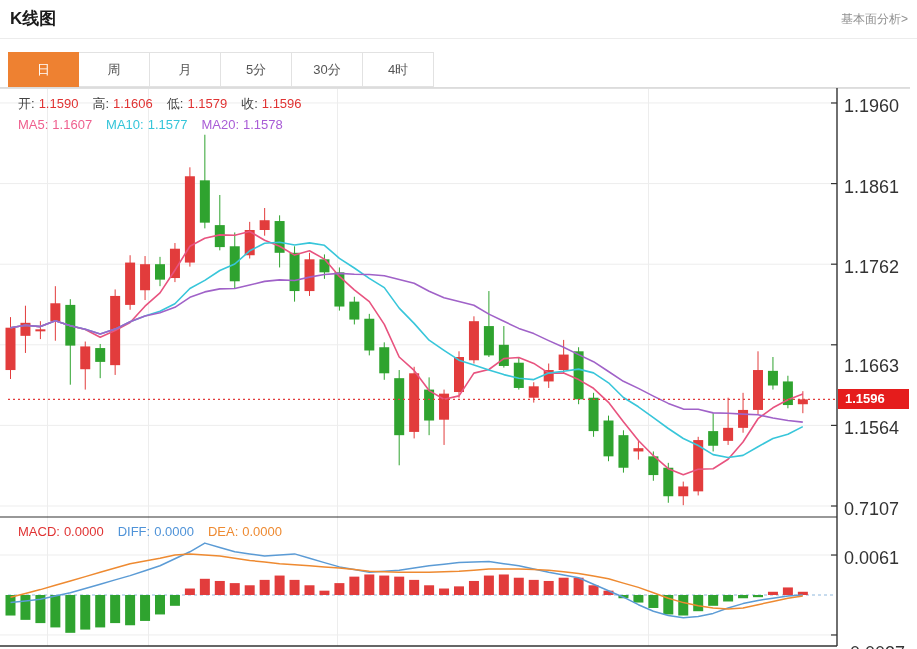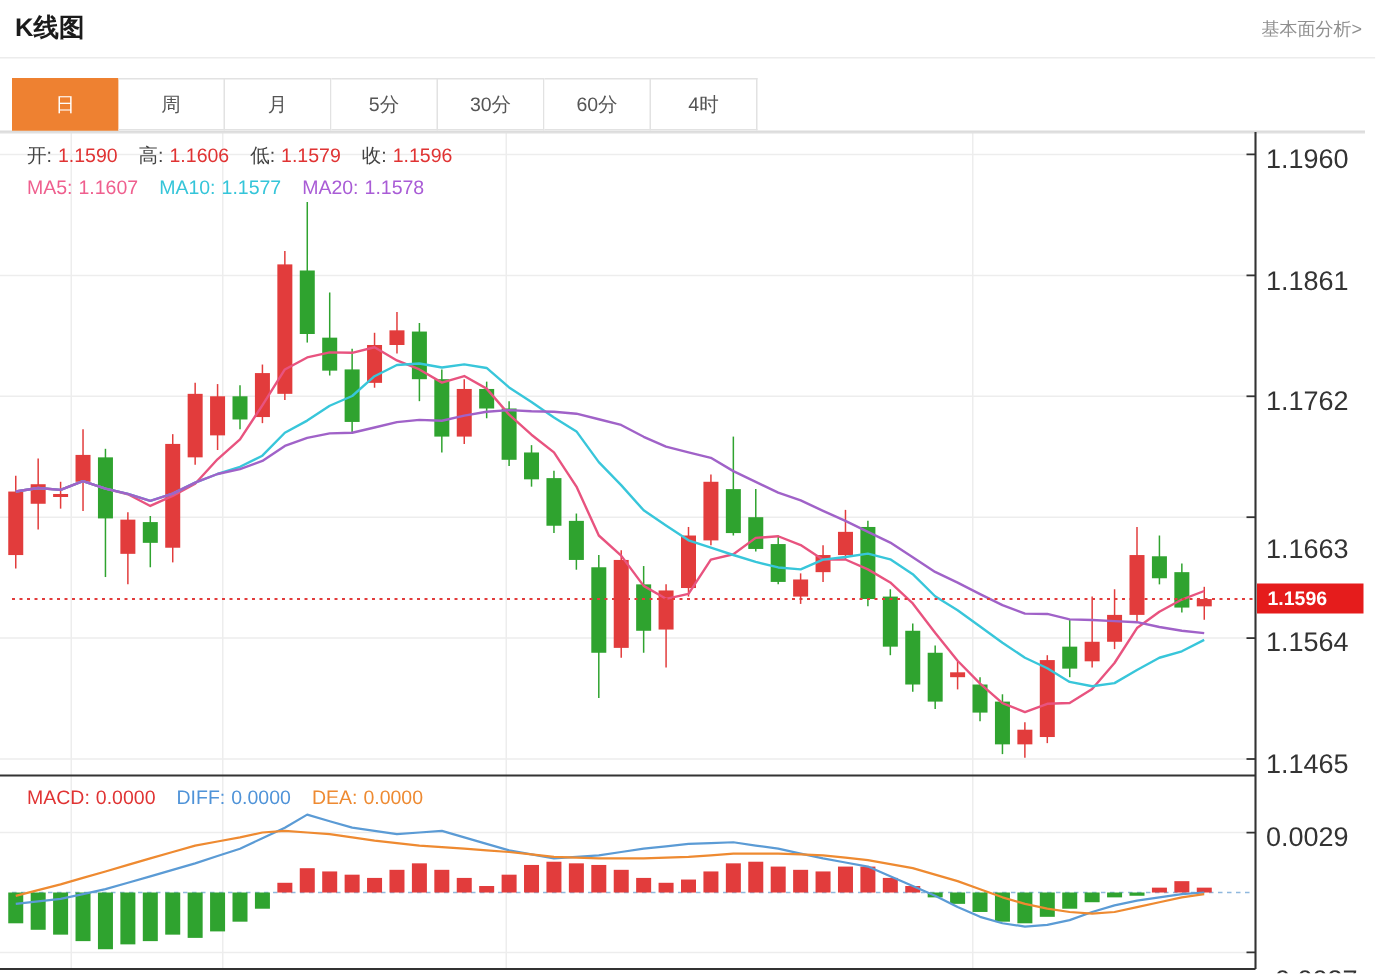--- a/index.html
+++ b/index.html
@@ -25,21 +25,20 @@
   <div class="title">K线图</div>
   <div class="fund-link">基本面分析&gt;</div>
   <div class="hdr-divider"></div>
 
   <div class="tabbar" id="tabbar">
       <div class="tab first selected">日</div>
       <div class="tab">周</div>
       <div class="tab">月</div>
       <div class="tab">5分</div>
       <div class="tab">30分</div>
-      <div class="tab">60分</div>
       <div class="tab">4时</div>
     </div>
 
   <div class="legend-row" id="ohlc-legend" style="top:95px;"><span style="color: rgb(68, 68, 68);">开:</span><span class="gap" style="color: rgb(224, 51, 51);">1.1590</span><span style="color: rgb(68, 68, 68);">高:</span><span class="gap" style="color: rgb(224, 51, 51);">1.1606</span><span style="color: rgb(68, 68, 68);">低:</span><span class="gap" style="color: rgb(224, 51, 51);">1.1579</span><span style="color: rgb(68, 68, 68);">收:</span><span class="gap" style="color: rgb(224, 51, 51);">1.1596</span></div>
   <div class="legend-row" id="ma-legend" style="top:117px;"><span style="color: rgb(239, 95, 142);">MA5:</span><span class="gap" style="color: rgb(239, 95, 142);">1.1607</span><span style="color: rgb(53, 197, 217);">MA10:</span><span class="gap" style="color: rgb(53, 197, 217);">1.1577</span><span style="color: rgb(169, 92, 214);">MA20:</span><span class="gap" style="color: rgb(169, 92, 214);">1.1578</span></div>
   <div class="legend-row" id="macd-legend" style="top:524px;"><span style="color: rgb(224, 51, 51);">MACD:</span><span class="gap" style="color: rgb(224, 51, 51);">0.0000</span><span style="color: rgb(79, 147, 216);">DIFF:</span><span class="gap" style="color: rgb(79, 147, 216);">0.0000</span><span style="color: rgb(238, 138, 49);">DEA:</span><span class="gap" style="color: rgb(238, 138, 49);">0.0000</span></div>
 
   <svg id="chart" width="910" height="561" viewBox="0 88 910 561">
       <line x1="47.5" y1="88" x2="47.5" y2="646" stroke="#ededed" stroke-width="1"></line>
       <line x1="148.5" y1="88" x2="148.5" y2="646" stroke="#ededed" stroke-width="1"></line>
@@ -235,18 +234,18 @@
       <line x1="831" y1="555.0301507537688" x2="837" y2="555.0301507537688" stroke="#333333" stroke-width="1.2"></line>
       <line x1="831" y1="634.9798994974874" x2="837" y2="634.9798994974874" stroke="#333333" stroke-width="1.2"></line>
     </svg>
 
   <div id="yticks">
       <div class="ytick" style="top: 95.9812px;">1.1960</div>
       <div class="ytick" style="top: 176.587px;">1.1861</div>
       <div class="ytick" style="top: 257.192px;">1.1762</div>
       <div class="ytick" style="top: 356px;">1.1663</div>
       <div class="ytick" style="top: 418.403px;">1.1564</div>
-      <div class="ytick" style="top: 499.008px;">1.1465</div>
-      <div class="ytick" style="top: 548.03px;">0.0029</div>
+      <div class="ytick" style="top: 499.008px;">0.7107</div>
+      <div class="ytick" style="top: 548.03px;">0.0061</div>
       <div class="ytick" style="top: 643px;">-0.0037</div>
     </div>
   <div class="badge" id="priceBadge" style="top: 389.349px; background: rgb(229, 28, 28);">1.1596</div>
 </div>
 
 </body></html>

